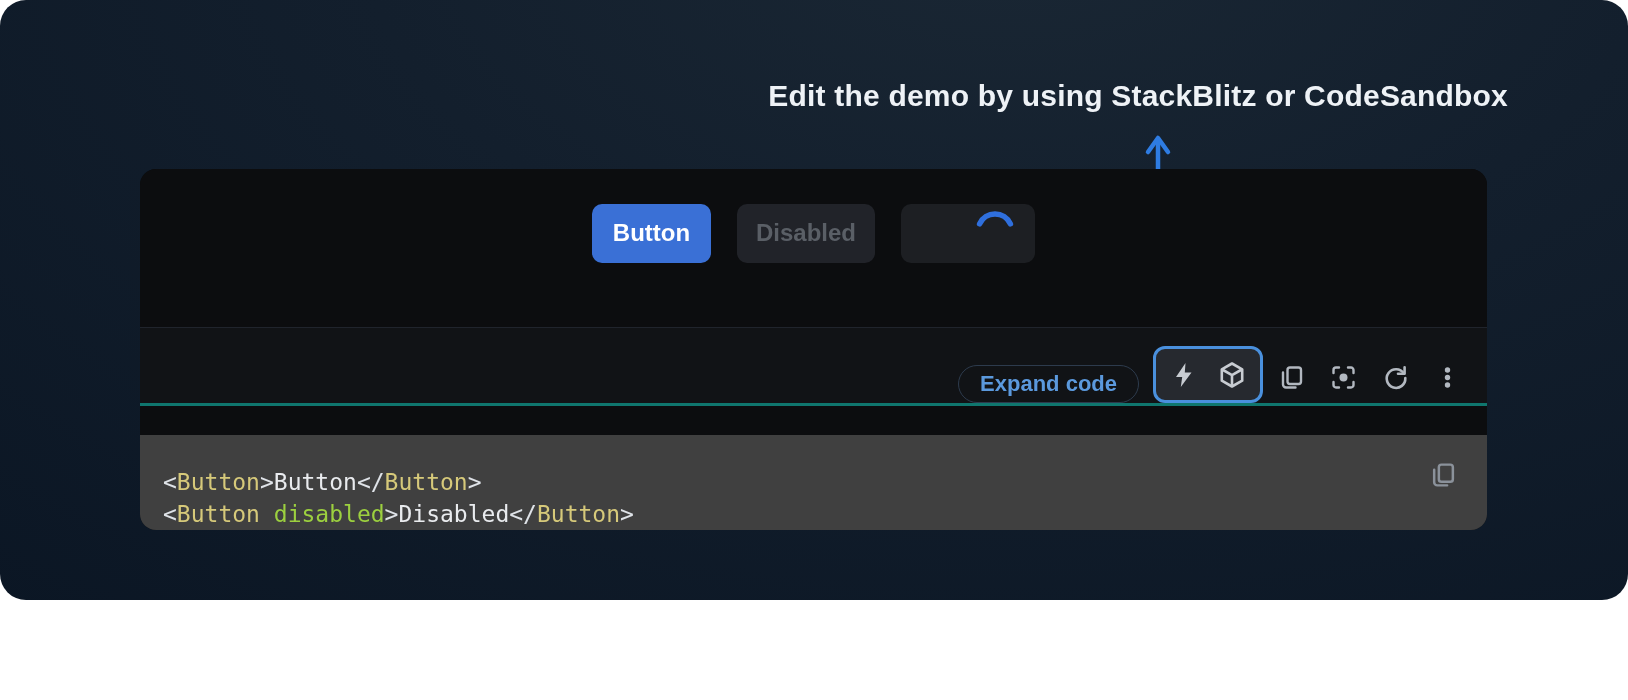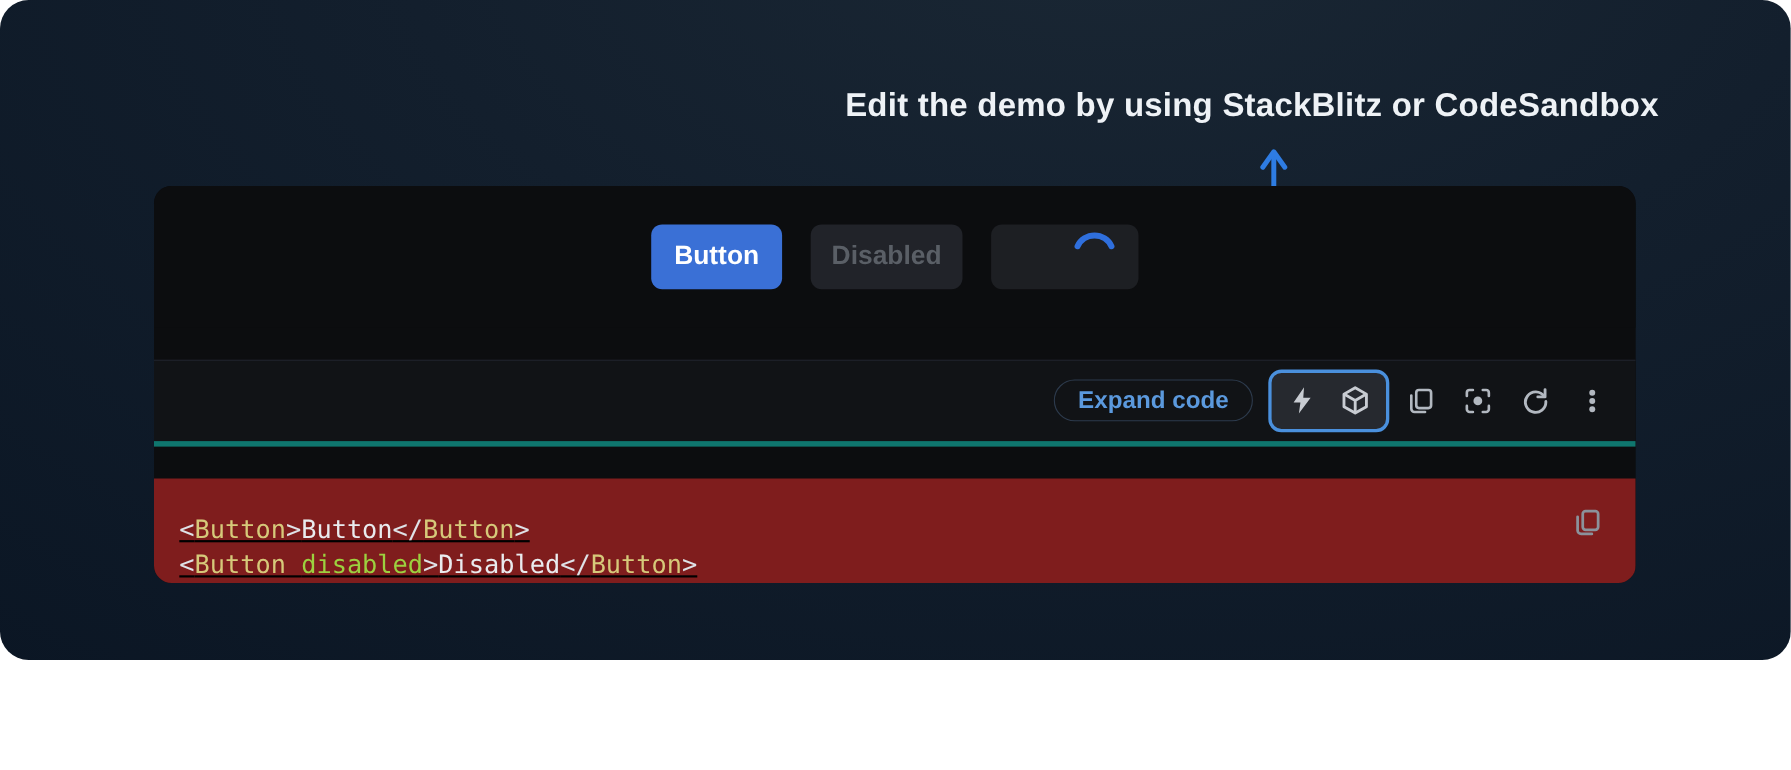--- a/index.html
+++ b/index.html
@@ -20,38 +20,38 @@
   }
   .demo-area{height:135px;display:flex;align-items:center;justify-content:center;gap:26px;background:#0c0d0f;}
   .btn{height:59px;border-radius:10px;border:none;font-family:inherit;font-size:24px;font-weight:600;cursor:pointer;}
   .btn-primary{width:119px;background:#3a70d6;color:#ffffff;}
   .btn-disabled{width:138px;background:#212329;color:#5a5f66;cursor:not-allowed;}
   .btn-loading{width:134px;background:#1d1f23;position:relative;}
   .btn-loading svg{position:absolute;left:74px;top:7px;}
 
   .toolbar{
     height:83px;background:#111316;box-sizing:border-box;
-    border-top:1px solid #20242c;border-bottom:5px solid #0f766e;
-    display:flex;align-items:center;justify-content:flex-end;padding-right:14px;
+    border-top:1px solid #20242c;border-bottom:3px solid #0f766e;
+    display:flex;align-items:flex-end;justify-content:flex-end;padding-right:14px;
   }
   .expand-pill{
     height:38px;padding:0 21px;margin-right:14px;background:transparent;
     border:1.5px solid #2d3b4d;border-radius:20px;display:flex;align-items:center;
     color:#5b99dd;font-family:inherit;font-size:22px;font-weight:600;cursor:pointer;white-space:nowrap;
   }
   .sandbox-box{
     width:110px;height:57px;box-sizing:border-box;margin-right:2px;
     border:3.5px solid #4a90dd;border-radius:12px;background:#26292f;
     display:flex;align-items:center;justify-content:center;gap:18px;
   }
   .icon-btn{width:52px;height:52px;display:flex;align-items:center;justify-content:center;background:none;border:none;padding:0;cursor:pointer;}
   .sandbox-box .icon-btn{width:30px;height:30px;}
   .icon{display:block;}
 
-  .code-area{flex:1;background:#7f1d1d;position:relative;padding:31px 30px 0 23px;box-sizing:border-box;text-decoration:underline;}
+  .code-area{flex:1;background:#404040;position:relative;padding:31px 30px 0 23px;box-sizing:border-box;}
   .code-line{font-family:"DejaVu Sans Mono", monospace;font-size:23px;line-height:32px;white-space:pre;}
   .tok-p{color:#dfe3e8;}
   .tok-g{color:#d6c97a;}
   .tok-a{color:#9cd03f;}
   .tok-t{color:#e9ebee;}
   .code-copy{position:absolute;top:22px;right:26px;width:36px;height:36px;display:flex;align-items:center;justify-content:center;background:none;border:none;padding:0;cursor:pointer;}
 </style>
 </head>
 <body>
 

